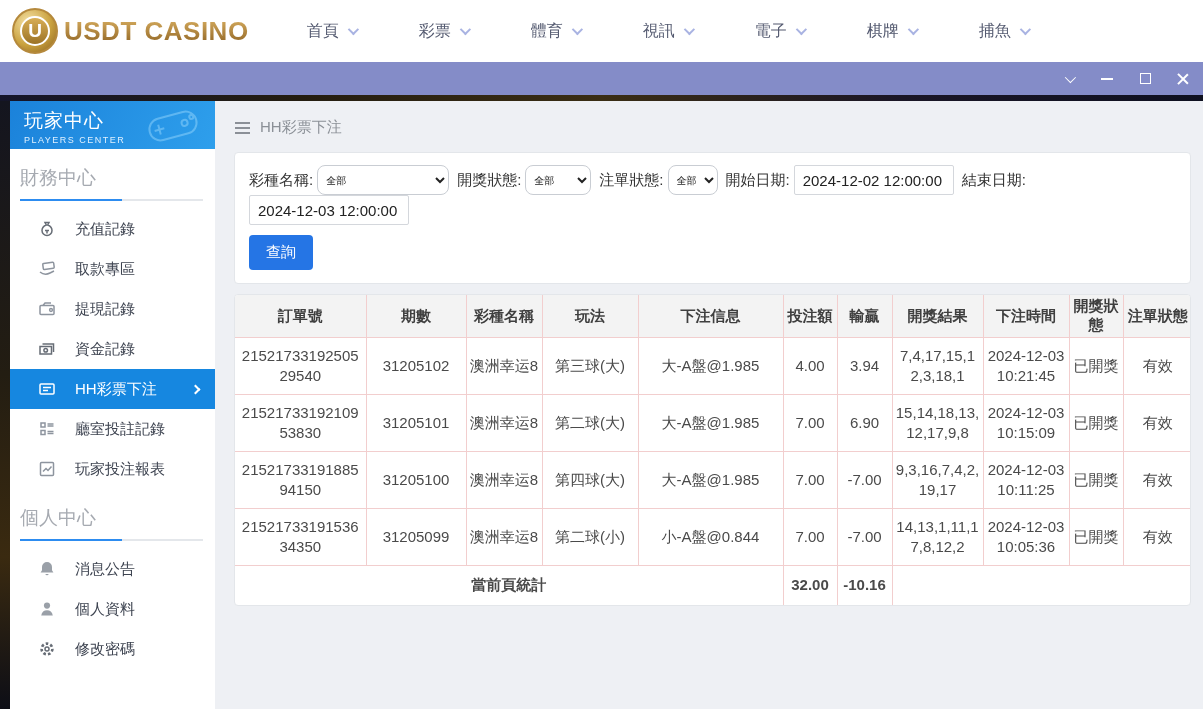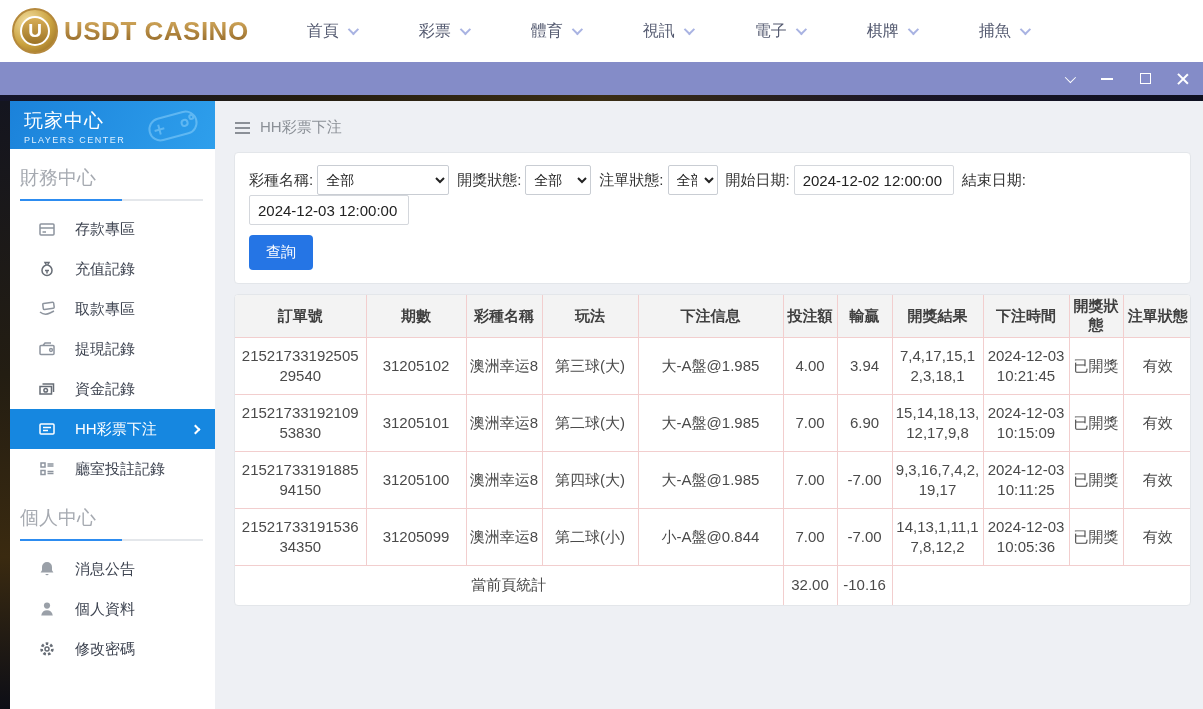--- a/index.html
+++ b/index.html
@@ -66,36 +66,36 @@
   .content { flex:1; background:#eef0f4; height:100%; overflow:hidden; }
   .breadcrumb { display:flex; align-items:center; gap:10px; padding:17px 0 13px 20px;
     font-size:15px; color:#8b9097; }
   .hamburger { display:flex; flex-direction:column; gap:3px; cursor:pointer; }
   .hamburger i { width:15px; height:2px; background:#8b9097; }
 
   .card { background:#fff; border:1px solid #e3e6ea; border-radius:4px; }
   .filter-card { margin:2px 12px 10px 19px; padding:12px 14px 13px 14px; }
   .filter-row { display:flex; align-items:center; flex-wrap:wrap; }
   .filter-row label { font-size:15px; color:#333; margin-right:4px; }
-  .filter-row select { height:30px; border:1px solid #c9cdd3; border-radius:2px; background:#fff;
-    font-size:14px; color:#222; margin-right:8px; padding:0 4px; font-family:"Liberation Sans",sans-serif; }
+  .filter-row select { height:30px; border:1px solid #c9cdd3; border-radius:8px; background:#fff;
+    font-size:10px; color:#222; margin-right:8px; padding:0 4px; font-family:"Liberation Sans",sans-serif; }
   .sel-lottery { width:132px; } .sel-draw { width:66px; } .sel-order { width:50px; }
   .filter-row input[type=text] { height:30px; border:1px solid #d4d7dc; border-radius:2px;
     font-size:15px; color:#222; padding:0 8px; width:160px; margin-right:8px;
     font-family:"Liberation Sans",sans-serif; }
   .search-btn { margin-top:10px; background:#2575e5; color:#fff; border:none; border-radius:4px;
     font-size:15px; padding:8px 17px; cursor:pointer; font-family:"Liberation Sans",sans-serif; }
 
   
   .table-card { margin:0 12px 10px 19px; overflow:hidden; }
   table { width:100%; border-collapse:collapse; table-layout:fixed; }
   th, td { border:1px solid #f2cece; text-align:center; font-size:15px; overflow:hidden; }
   th { background:#f3f3f3; color:#3f3f3f; font-weight:bold; height:42px; padding:2px; }
   td { color:#4a4a4a; height:57px; padding:2px 3px; word-break:break-all; line-height:1.35; }
-  tr.summary td { height:39px; }
+  tr.summary td { height:39px;font-weight:bold; }
   table tr:first-child th { border-top:none; }
   table tr:last-child td { border-bottom:none; }
   th:first-child, td:first-child { border-left:none; }
   th:last-child, td:last-child { border-right:none; }
 </style>
 </head>
 <body>
 
 <header class="navbar">
   <div class="logo">
@@ -169,28 +169,20 @@
         </g>
       </svg>
       <div class="side-title">玩家中心</div>
       <div class="side-sub">PLAYERS CENTER</div>
     </div>
 
     <div class="section-title">財務中心</div>
     <div class="section-rule"></div>
 
     <div class="side-item">
-      <svg width="18" height="18" viewBox="0 0 18 18" fill="none" stroke="#8d949e" stroke-width="1.5">
-          <rect x="2" y="4" width="14" height="11" rx="1"></rect>
-          <line x1="2" y1="8" x2="16" y2="8"></line>
-          <line x1="4.5" y1="12" x2="8" y2="12"></line>
-        </svg>
-      <span>存款專區</span>
-    </div>
-    <div class="side-item">
       <svg width="18" height="18" viewBox="0 0 18 18" fill="none" stroke="#676d76" stroke-width="1.5">
           <path d="M7 2.5h4l-1.3 2.5c2.8 1 4.3 3 4.3 5.5a5 5 0 0 1-10 0C4 8 5.5 6 8.3 5z"></path>
           <path d="M7 10.5h4 M9 10.5v3"></path>
         </svg>
       <span>充值記錄</span>
     </div>
     <div class="side-item">
       <svg width="18" height="18" viewBox="0 0 18 18" fill="none" stroke="#8d949e" stroke-width="1.5">
           <rect x="5" y="3" width="11" height="6" rx="1" transform="rotate(-8 10 6)"></rect>
           <path d="M2 12c3 2.5 7 2.5 10 1l4-2"></path>
@@ -225,20 +217,27 @@
     <div class="side-item">
       <svg width="18" height="18" viewBox="0 0 18 18" fill="none" stroke="#8d949e" stroke-width="1.5">
           <rect x="3" y="3" width="4" height="4"></rect>
           <line x1="9.5" y1="4" x2="15.5" y2="4"></line>
           <line x1="9.5" y1="6" x2="15.5" y2="6"></line>
           <rect x="3" y="10.5" width="4" height="4"></rect>
           <line x1="9.5" y1="11.5" x2="15.5" y2="11.5"></line>
           <line x1="9.5" y1="13.5" x2="15.5" y2="13.5"></line>
         </svg>
       <span>廳室投註記錄</span>
+    </div>
+    <div class="side-item">
+      <svg width="18" height="18" viewBox="0 0 18 18" fill="none" stroke="#8d949e" stroke-width="1.5">
+          <rect x="2.5" y="2.5" width="13" height="13" rx="1"></rect>
+          <path d="M5 11.5 8 8.5l2 2 3.5-4"></path>
+        </svg>
+      <span>玩家投注報表</span>
     </div>
 
     <div class="section-title">個人中心</div>
     <div class="section-rule"></div>
 
     <div class="side-item">
       <svg width="18" height="18" viewBox="0 0 18 18" fill="#9aa0a8">
           <path d="M9 2a5 5 0 0 1 5 5v3.2l1.4 2.3H2.6L4 10.2V7a5 5 0 0 1 5-5z"></path>
           <path d="M7.3 14a1.8 1.8 0 0 0 3.4 0z"></path>
         </svg>

